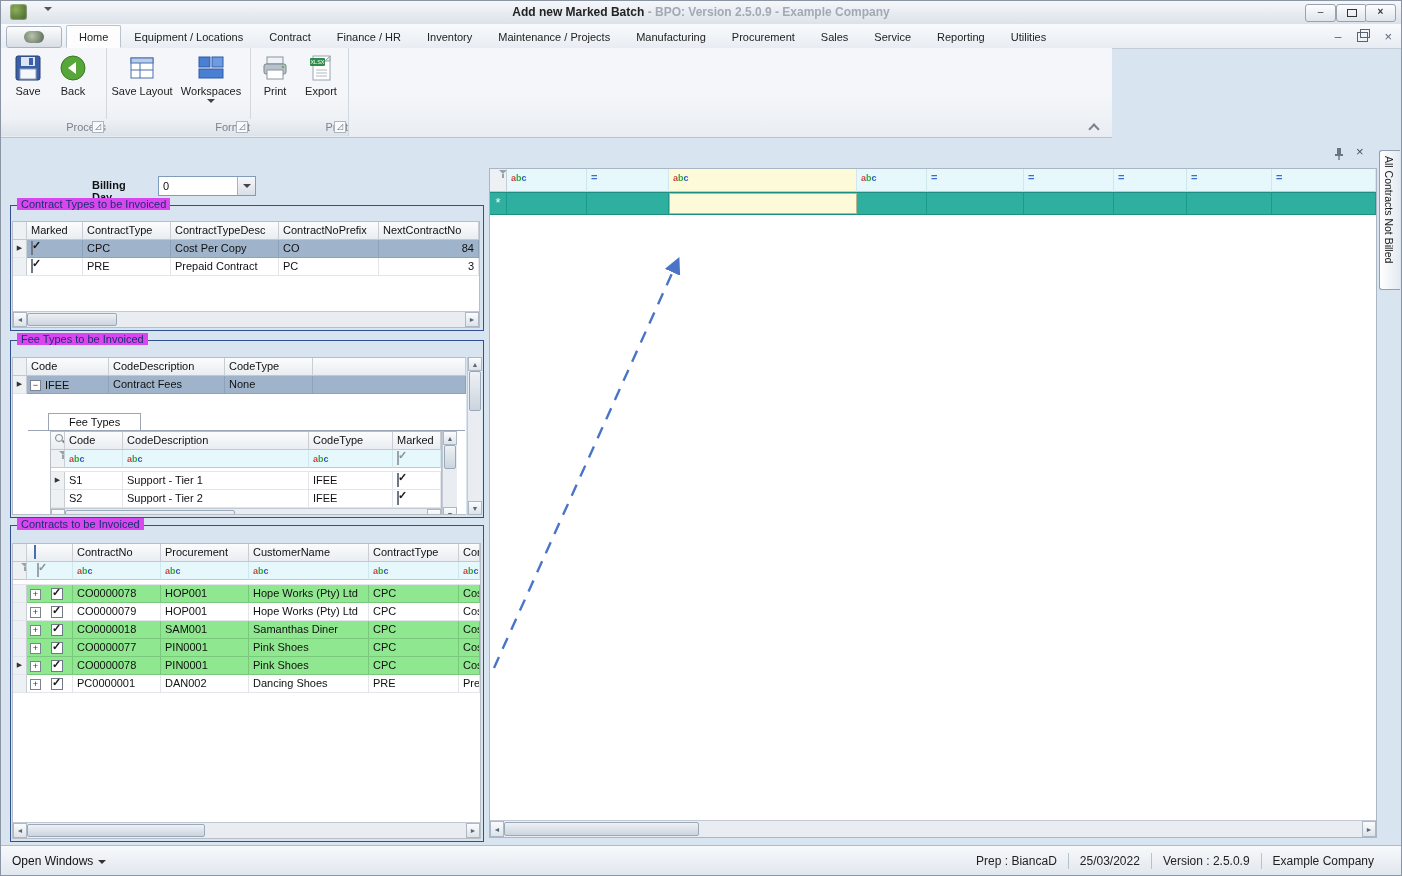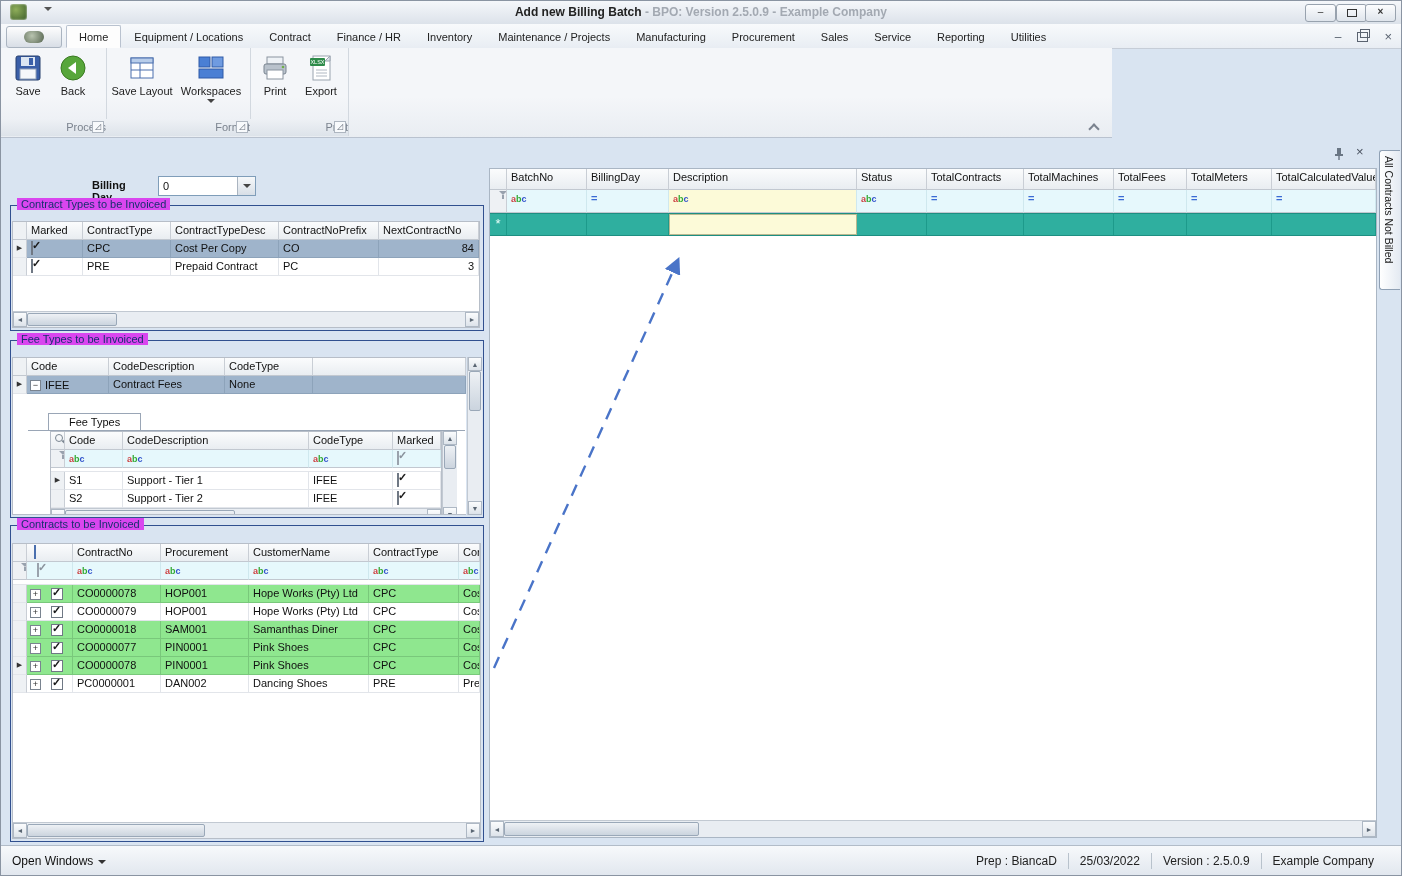--- a/index.html
+++ b/index.html
@@ -180,21 +180,21 @@
 </style>
 </head>
 <body>
 
 <div id="window-frame"></div>
 
 <div id="titlebar">
   <div id="app-icon"></div>
   <div id="qat-caret"></div>
   <div id="title-text">
-    <span class="tmain">Add new Billing Batch</span><span class="trest"> - BPO: Version 2.5.0.9 - Example Company</span>
+    <span class="tmain">Add new Marked Batch</span><span class="trest"> - BPO: Version 2.5.0.9 - Example Company</span>
   </div>
   <div class="win-btn" id="btn-min"></div>
   <div class="win-btn" id="btn-max"><span class="box"></span></div>
   <div class="win-btn" id="btn-close"></div>
 </div>
 
 <div id="tabrow">
   <div id="app-button">
       <div class="logo"></div>
     </div>
@@ -533,32 +533,20 @@
       <span class="sb aL"></span>
       <span class="st">
           <span class="th" style="left:0;width:178px"></span>
         </span>
       <span class="sb aR"></span>
     </div>
   </div>
 </div>
 
 <div id="rgrid">
-  <div class="row rh">
-    <div class="hc rI"></div>
-    <div class="hc r0">BatchNo</div>
-    <div class="hc r1">BillingDay</div>
-    <div class="hc r2">Description</div>
-    <div class="hc r3">Status</div>
-    <div class="hc r4">TotalContracts</div>
-    <div class="hc r5">TotalMachines</div>
-    <div class="hc r6">TotalFees</div>
-    <div class="hc r7">TotalMeters</div>
-    <div class="hc r8">TotalCalculatedValue</div>
-  </div>
   <div class="row rf frow">
     <div class="ind" style="flex:0 0 17px"><span class="fun" style="margin-top:6px"></span></div>
     <div class="dc r0"><span class="abc"><i>a</i><i>b</i><i>c</i></span></div>
     <div class="dc r1"><span class="eqi">=</span></div>
     <div class="dc r2 yel"><span class="abc"><i>a</i><i>b</i><i>c</i></span></div>
     <div class="dc r3"><span class="abc"><i>a</i><i>b</i><i>c</i></span></div>
     <div class="dc r4"><span class="eqi">=</span></div>
     <div class="dc r5"><span class="eqi">=</span></div>
     <div class="dc r6"><span class="eqi">=</span></div>
     <div class="dc r7"><span class="eqi">=</span></div>

